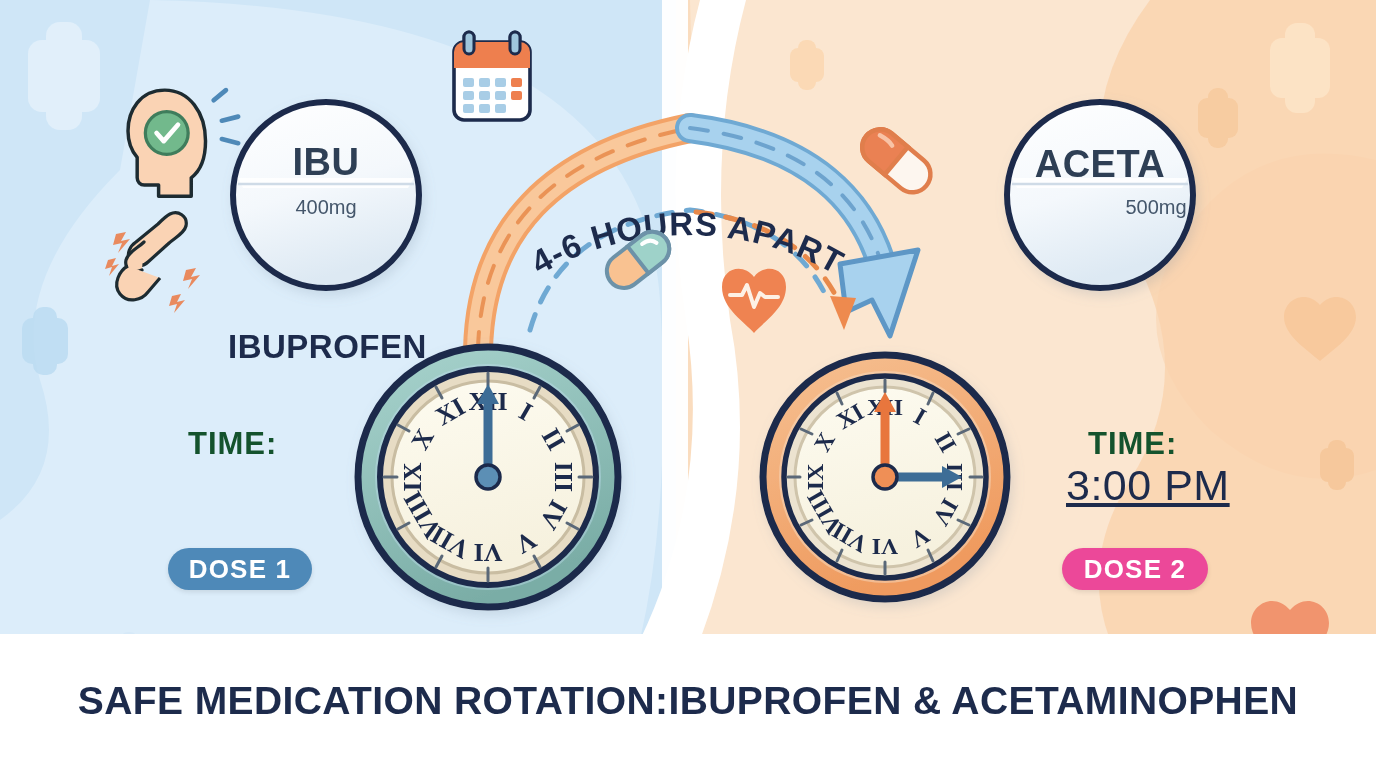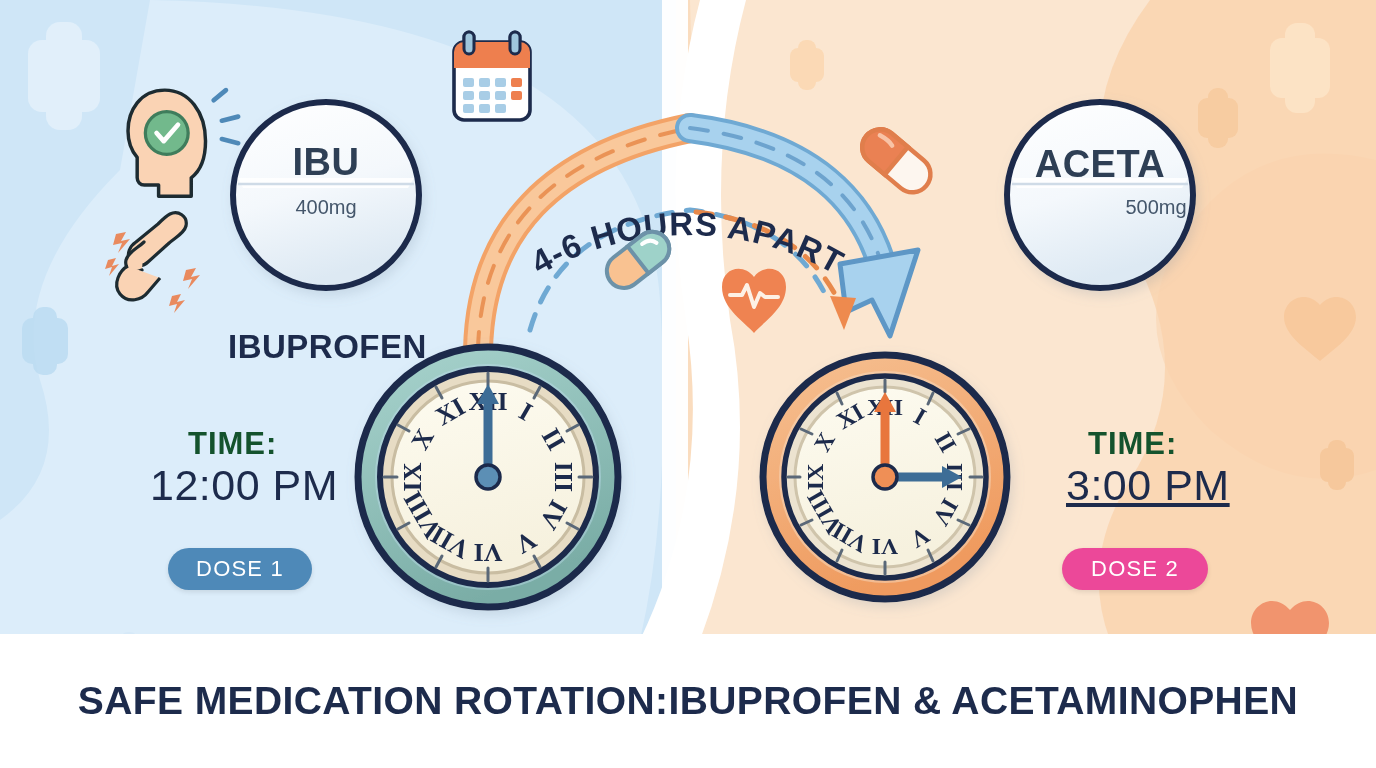--- a/index.html
+++ b/index.html
@@ -36,21 +36,21 @@
   }
   #time-label-left { left: 188px; top: 426px; }
   #time-value-left { left: 150px; top: 461px; }
   #time-label-right { left: 1088px; top: 426px; }
   #time-value-right { left: 1066px; top: 461px; text-decoration: underline; }
 
   .dose-badge {
     position: absolute;
     border-radius: 999px;
     color: #ffffff;
-    font-size: 22px; font-weight: normal; letter-spacing: 1.2px;
+    font-size: 26px; font-weight: bold; letter-spacing: 1.2px;
     display: flex; align-items: center; justify-content: center;
     height: 42px;
     box-shadow: 0 2px 5px rgba(0,0,0,.10);
   }
   #dose1 { left: 168px; top: 548px; width: 144px; background: #4e89b8; }
   #dose2 { left: 1062px; top: 548px; width: 146px; background: #ec4899; }
 
   .pill-text { position: absolute; text-align: center; }
   .pill-brand {
     font-size: 38px; font-weight: bold; color: #2e3f55; letter-spacing: 0.5px;
@@ -373,21 +373,20 @@
 
   <div class="pill-text pill-brand" id="ibu-brand">IBU</div>
   <div class="pill-text pill-dose" id="ibu-dose">400mg</div>
 
   <div class="pill-text pill-brand" id="aceta-brand">ACETA</div>
   <div class="pill-text pill-dose" id="aceta-dose">500mg</div>
 
   <div class="txt drug-name" id="ibu-name">IBUPROFEN</div>
 
   <div class="txt time-label" id="time-label-left">TIME:</div>
-  <div class="txt time-value" id="time-value-left">12:00 PM</div>
 
   <div class="txt time-label" id="time-label-right">TIME:</div>
   <div class="txt time-value" id="time-value-right">3:00 PM</div>
 
   <div class="dose-badge" id="dose1">DOSE 1</div>
   <div class="dose-badge" id="dose2">DOSE 2</div>
 
   <div id="banner">
     <div class="banner-line">SAFE MEDICATION ROTATION:</div>
     <div class="banner-line">IBUPROFEN &amp; ACETAMINOPHEN</div>

